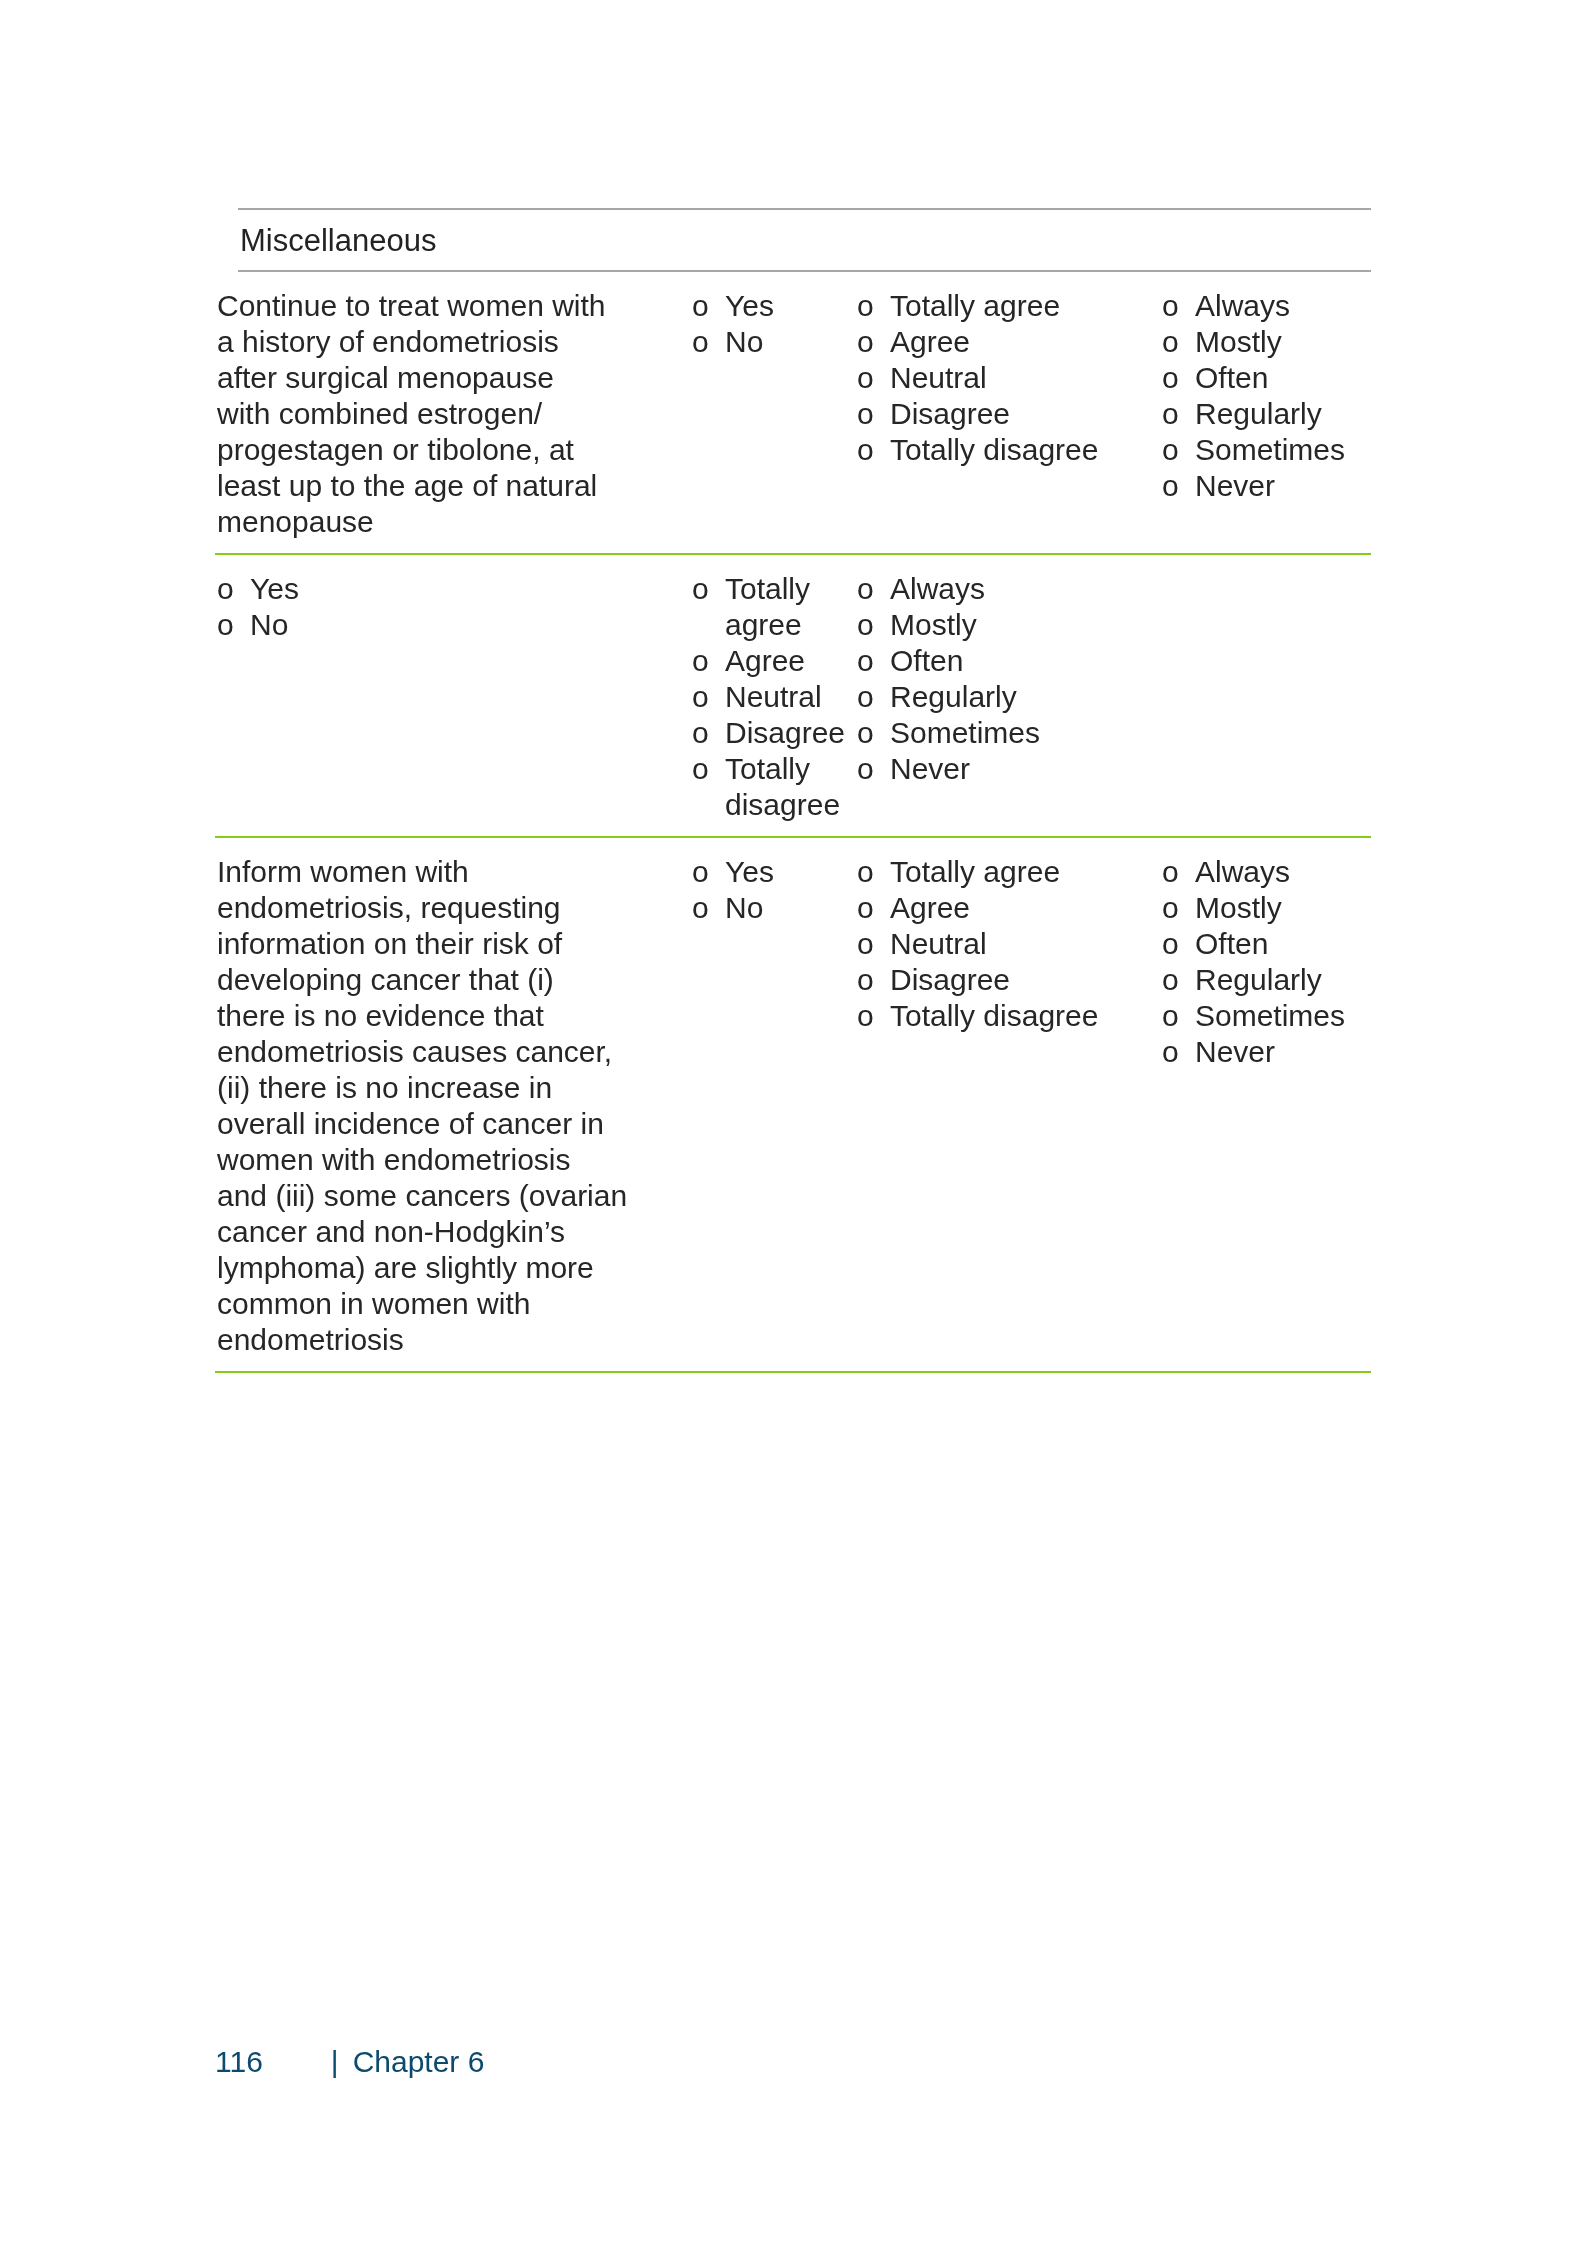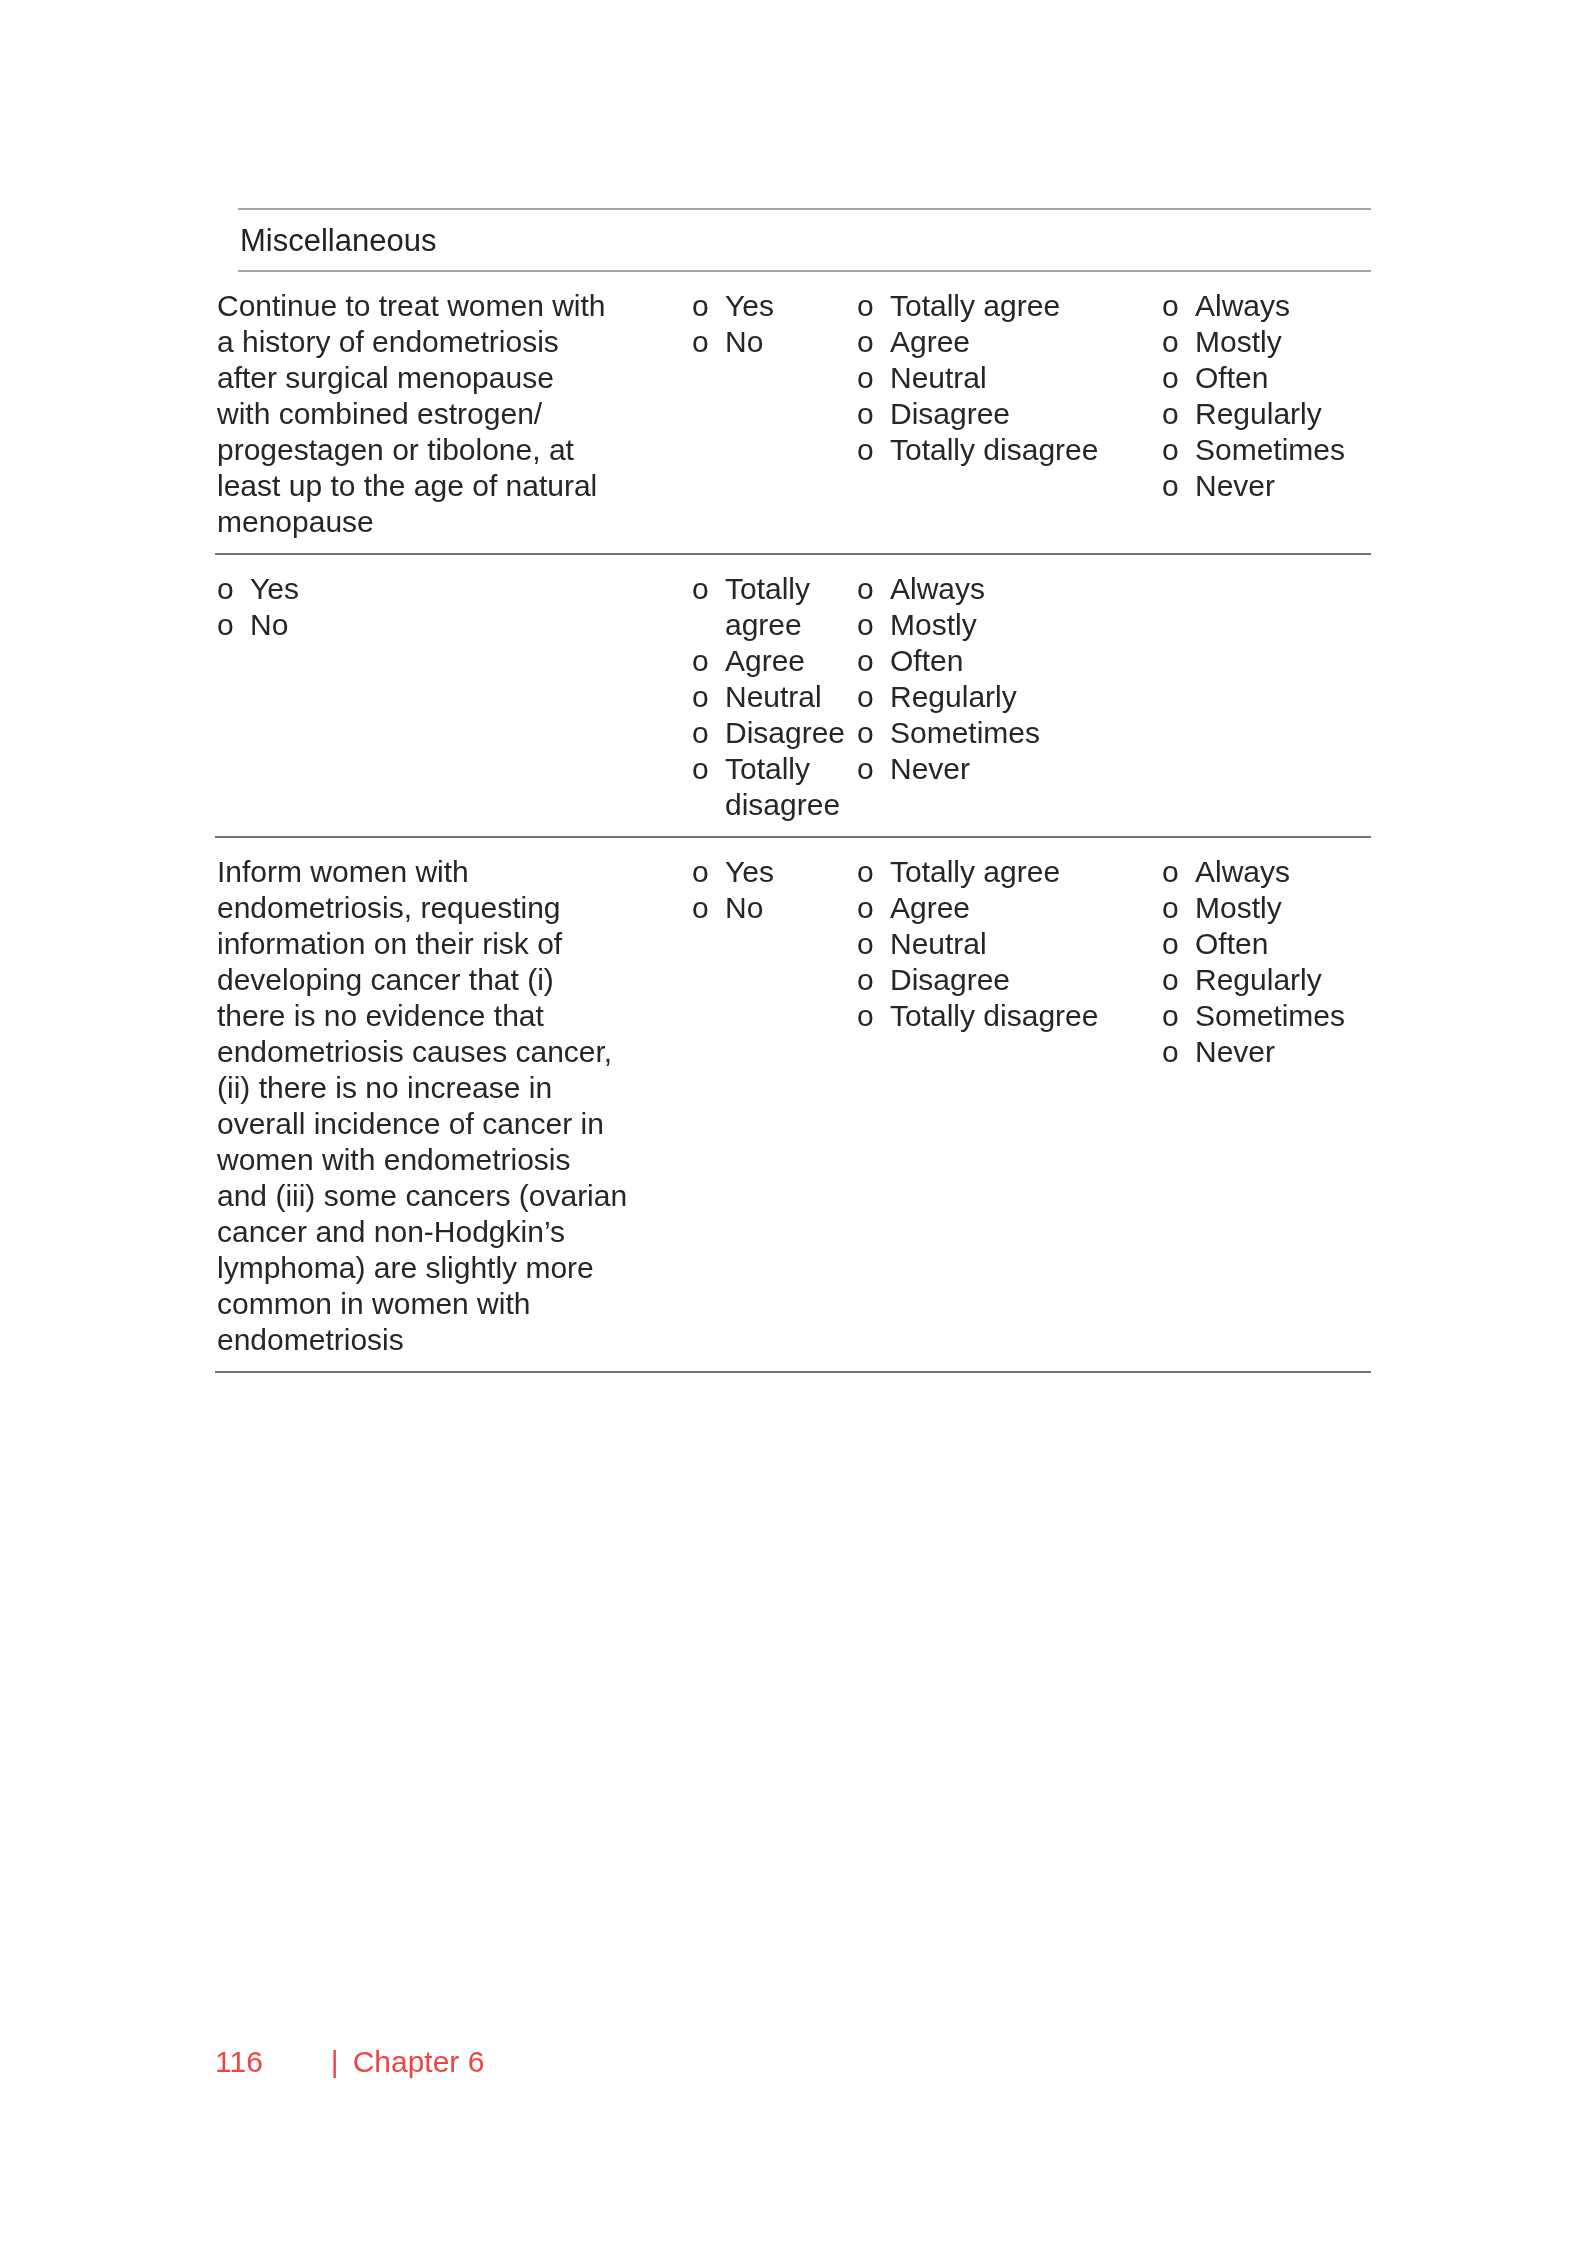--- a/index.html
+++ b/index.html
@@ -23,21 +23,21 @@
     border-bottom: 2px solid #a6a6a6;
     padding: 12px 0 10px 2px;
     font-size: 31px;
     line-height: 38px;
     color: #232323;
     margin-left: 23px;
   }
   .row {
     display: grid;
     grid-template-columns: 475px 165px 305px 1fr;
-    border-bottom: 2px solid #737373;
+    border-bottom: 2px solid #84cc16;
     padding: 16px 0 13px;
     font-size: 30px;
     line-height: 36px;
   }
   .cell { padding-left: 2px; }
   .statement {
     white-space: pre-line;
     padding-right: 14px;
   }
   .option { display: flex; align-items: baseline; }
@@ -46,21 +46,21 @@
     width: 33px;
     display: inline-block;
   }
   .opt-label { display: inline-block; }
   .footer {
     position: absolute;
     left: 215px;
     top: 2043px;
     font-size: 30px;
     line-height: 38px;
-    color: #ef4444;
+    color: #0c4a6e;
     white-space: nowrap;
   }
   .footer .sep { display: inline-block; margin-left: 68px; margin-right: 14px; }
 </style>
 </head>
 <body>
 
 <div class="content">
 
   <div class="section-header">

